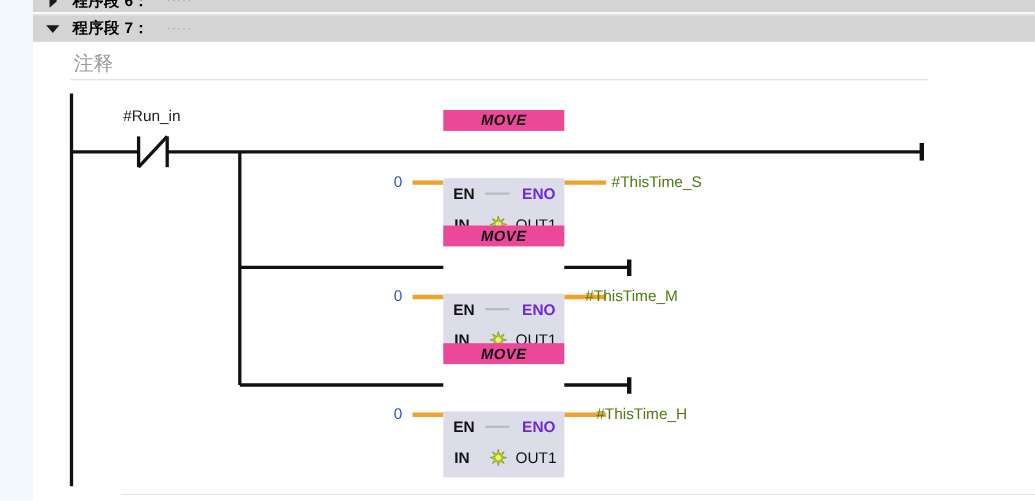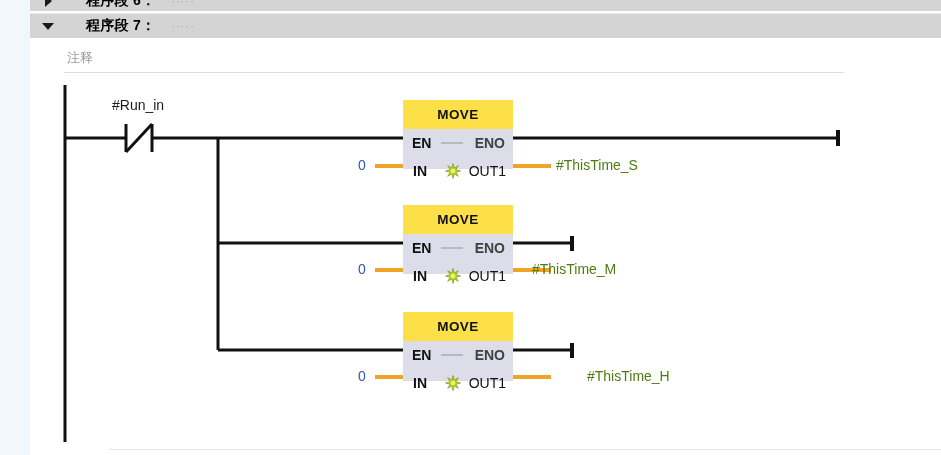--- a/index.html
+++ b/index.html
@@ -63,21 +63,20 @@
     border-top: 6px solid transparent;
     border-bottom: 6px solid transparent;
     border-left: 7px solid #1a1a1a;
   }
   .network-title {
     font-size: 14px;
     font-weight: bold;
     color: #000000;
     letter-spacing: 0.3px;
     white-space: nowrap;
-    margin-left: 20px;
   }
   .network-dots {
     margin-left: 16px;
     font-size: 11px;
     color: #a8a8a8;
     letter-spacing: 1px;
   }
 
   
   #comment-field {
@@ -85,55 +84,57 @@
     left: 64px;
     top: 44px;
     width: 780px;
     height: 28px;
     border-bottom: 1px solid #dddddd;
     display: flex;
     align-items: center;
     z-index: 2;
   }
   #comment-placeholder {
-    font-size: 13px;
+    font-size: 18px;
     color: #9a9a9a;
     padding-left: 3px;
   }
 
   
   #ladder-canvas {
     position: absolute;
     left: 0; top: 0;
     width: 941px; height: 455px;
     z-index: 3;
   }
 
   
   .move-block {
     position: absolute;
     width: 110px;
     z-index: 4;
     font-size: 14px;
   }
   .move-title {
-    height: 29px;
-    background: #fde047;
+    height: 19px;
+    background: #ec4899;
     color: #111111;
     font-weight: bold;
     font-size: 13.5px;
     display: flex;
     align-items: center;
     justify-content: center;
     letter-spacing: 0.4px;
+    font-style: italic;
   }
   .move-body {
     background: #dcdde9;
-    height: 40px;
+    height: 60px;
     position: relative;
+    margin-top: 43px;
   }
   .row-en {
     position: absolute;
     left: 0; top: 2px;
     width: 110px; height: 24px;
     display: flex;
     align-items: center;
   }
   .row-in {
     position: absolute;
@@ -146,21 +147,21 @@
     margin-left: 9px;
     font-weight: bold;
     font-size: 14px;
     color: #111111;
   }
   .lbl-eno {
     position: absolute;
     right: 8px;
     font-weight: bold;
     font-size: 14px;
-    color: #404040;
+    color: #6d28d9;
     text-align: center;
   }
   .eno-dash {
     position: absolute;
     left: 38px;
     top: 11px;
     width: 22px;
     height: 2px;
     background: #b9b9c4;
   }
@@ -334,15 +335,15 @@
       <span class="lbl-in">IN</span>
       <svg class="star-icon" viewBox="0 0 16 16">
         <path d="M8 0.5 L9.3 5.1 L13.3 2.7 L10.9 6.7 L15.5 8 L10.9 9.3 L13.3 13.3 L9.3 10.9 L8 15.5 L6.7 10.9 L2.7 13.3 L5.1 9.3 L0.5 8 L5.1 6.7 L2.7 2.7 L6.7 5.1 Z" fill="#c5d420" stroke="#6a8a12" stroke-width="0.6"></path>
         <circle cx="8" cy="8" r="2.3" fill="#e9f56a"></circle>
       </svg>
       <span class="lbl-out1">OUT1</span>
     </div>
   </div>
 </div>
 <span class="const-label" style="left:358px; top:368px;">0</span>
-<span class="canvas-label" style="left:587px; top:368px;">#ThisTime_H</span>
+<span class="canvas-label" style="left:542px; top:368px;">#ThisTime_H</span>
 
 <div id="bottom-rule"></div>
 
 </body></html>

